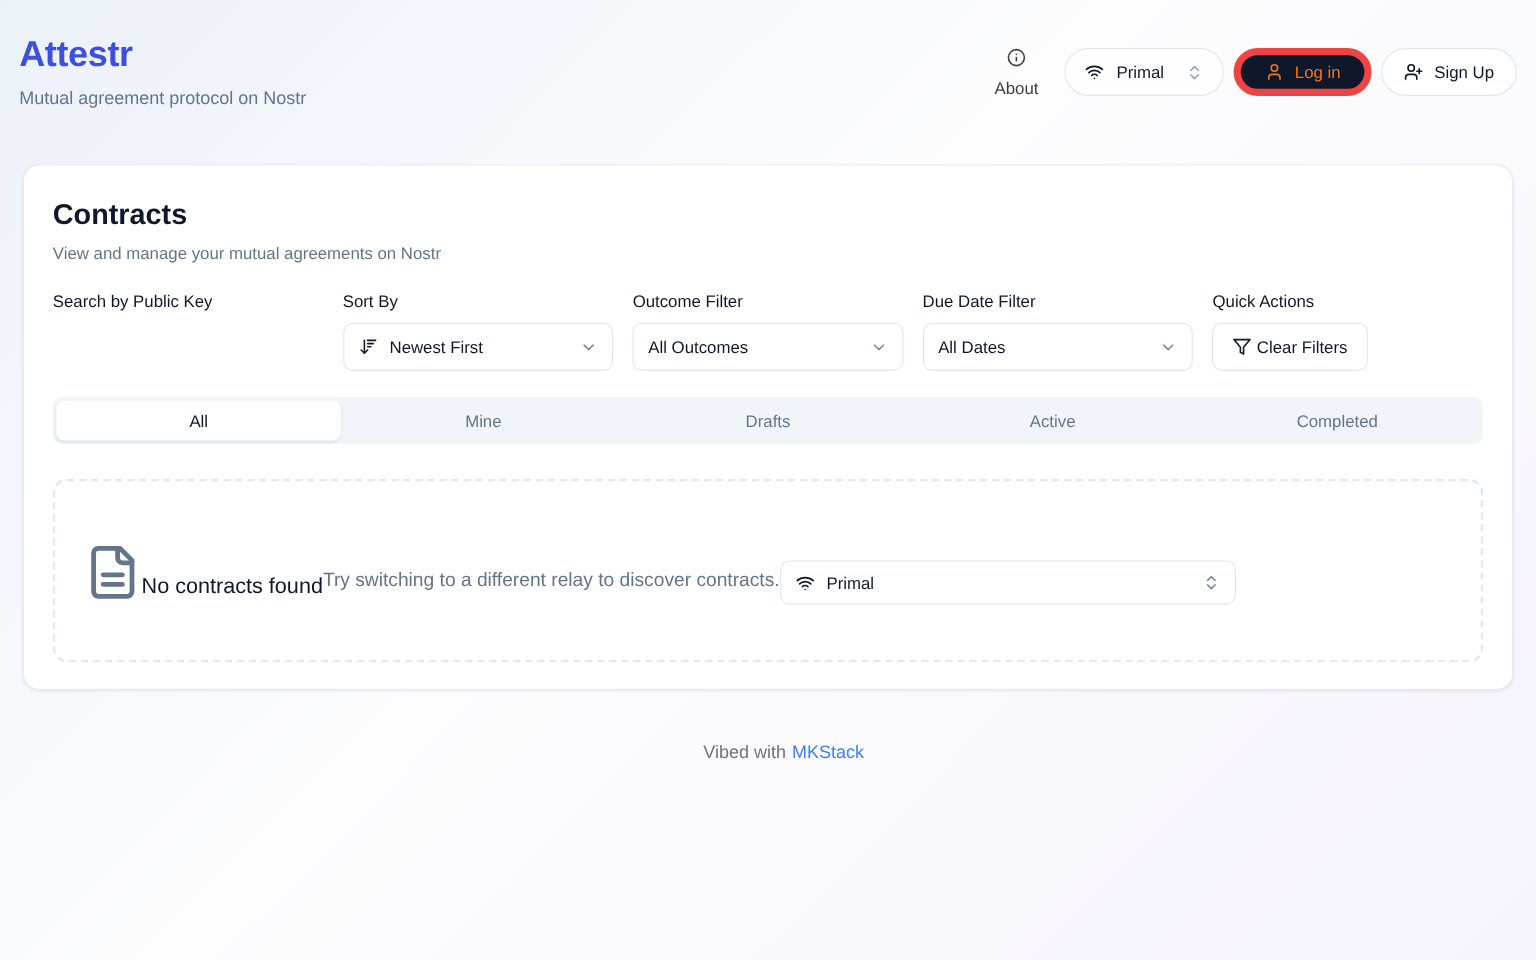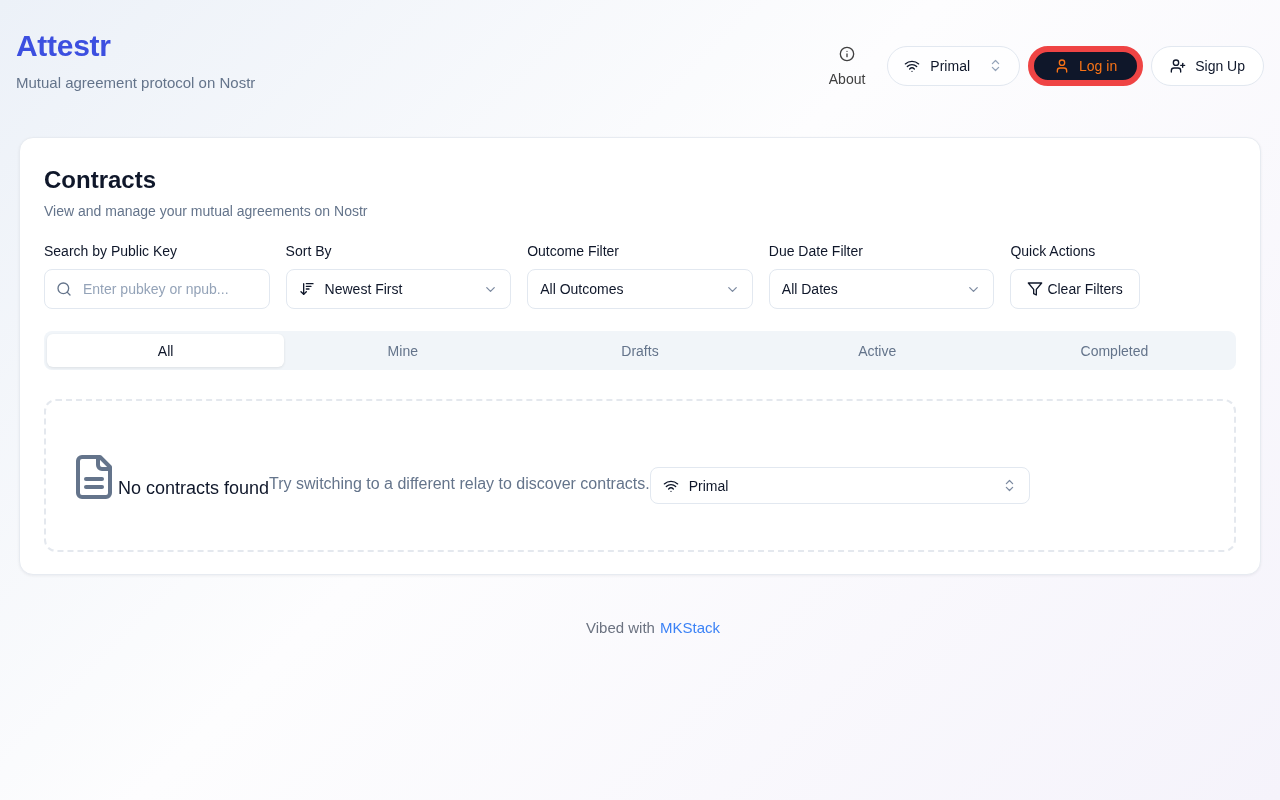--- a/index.html
+++ b/index.html
@@ -6,21 +6,21 @@
   html, body { margin: 0; padding: 0; }
   body {
     width: 1280px; height: 800px; overflow: hidden;
     font-family: "Liberation Sans", sans-serif;
     color: #0f172a;
     background: linear-gradient(135deg, #ecf1f8 0%, #fdfdfe 45%, #f5f3fb 100%);
   }
   svg { display: block; }
 
   
-  .page-header { display: flex; justify-content: space-between; align-items: center; padding: 28px 16px 0; }
+  .page-header { display: flex; justify-content: space-between; align-items: flex-start; padding: 28px 16px 0; }
   .brand-title { margin: 0; font-size: 30px; line-height: 36px; font-weight: 700; color: #3c4fe0; letter-spacing: -0.3px; }
   .brand-subtitle { margin: 10px 0 0; font-size: 15px; color: #64748b; }
   .header-actions { display: flex; align-items: center; gap: 8px; margin-top: 12px; }
 
   .btn { display: inline-flex; align-items: center; gap: 9px; height: 40px; font-size: 14px; font-weight: 500; cursor: pointer; font-family: inherit; }
   .btn-ghost { background: transparent; border: none; color: #404040; padding: 0 14px; border-radius: 8px; flex-direction: column; }
   .pill { border-radius: 9999px; }
   .relay-pill { border: 1px solid #e2e8f0; background: rgba(255,255,255,.65); padding: 0 16px; color: #0f172a; gap: 10px; }
   .relay-pill .updown { margin-left: 8px; color: #94a3b8; }
   .btn-dark { background: #0f172a; border: 6px solid #ef4444; color: #f97316; padding: 0 20px; }
@@ -128,29 +128,20 @@
   </div>
 </header>
 
 <main class="card">
   <h2 class="card-title">Contracts</h2>
   <p class="card-subtitle">View and manage your mutual agreements on Nostr</p>
 
   <div class="filters">
     <div>
       <label class="filter-label">Search by Public Key</label>
-      <div class="search-wrap">
-        <span class="lead-icon">
-          <svg width="16" height="16" viewBox="0 0 24 24" fill="none" stroke="currentColor" stroke-width="2" stroke-linecap="round" stroke-linejoin="round">
-              <circle cx="11" cy="11" r="8"></circle>
-              <path d="m21 21-4.3-4.3"></path>
-            </svg>
-        </span>
-        <input class="control search-input" type="text" placeholder="Enter pubkey or npub..." style="">
-      </div>
     </div>
 
     <div>
       <label class="filter-label">Sort By</label>
       <div class="control select">
         <span class="select-left">
           <span>
             <svg width="16" height="16" viewBox="0 0 24 24" fill="none" stroke="currentColor" stroke-width="2" stroke-linecap="round" stroke-linejoin="round">
                 <path d="m3 16 4 4 4-4"></path>
                 <path d="M7 20V4"></path>

